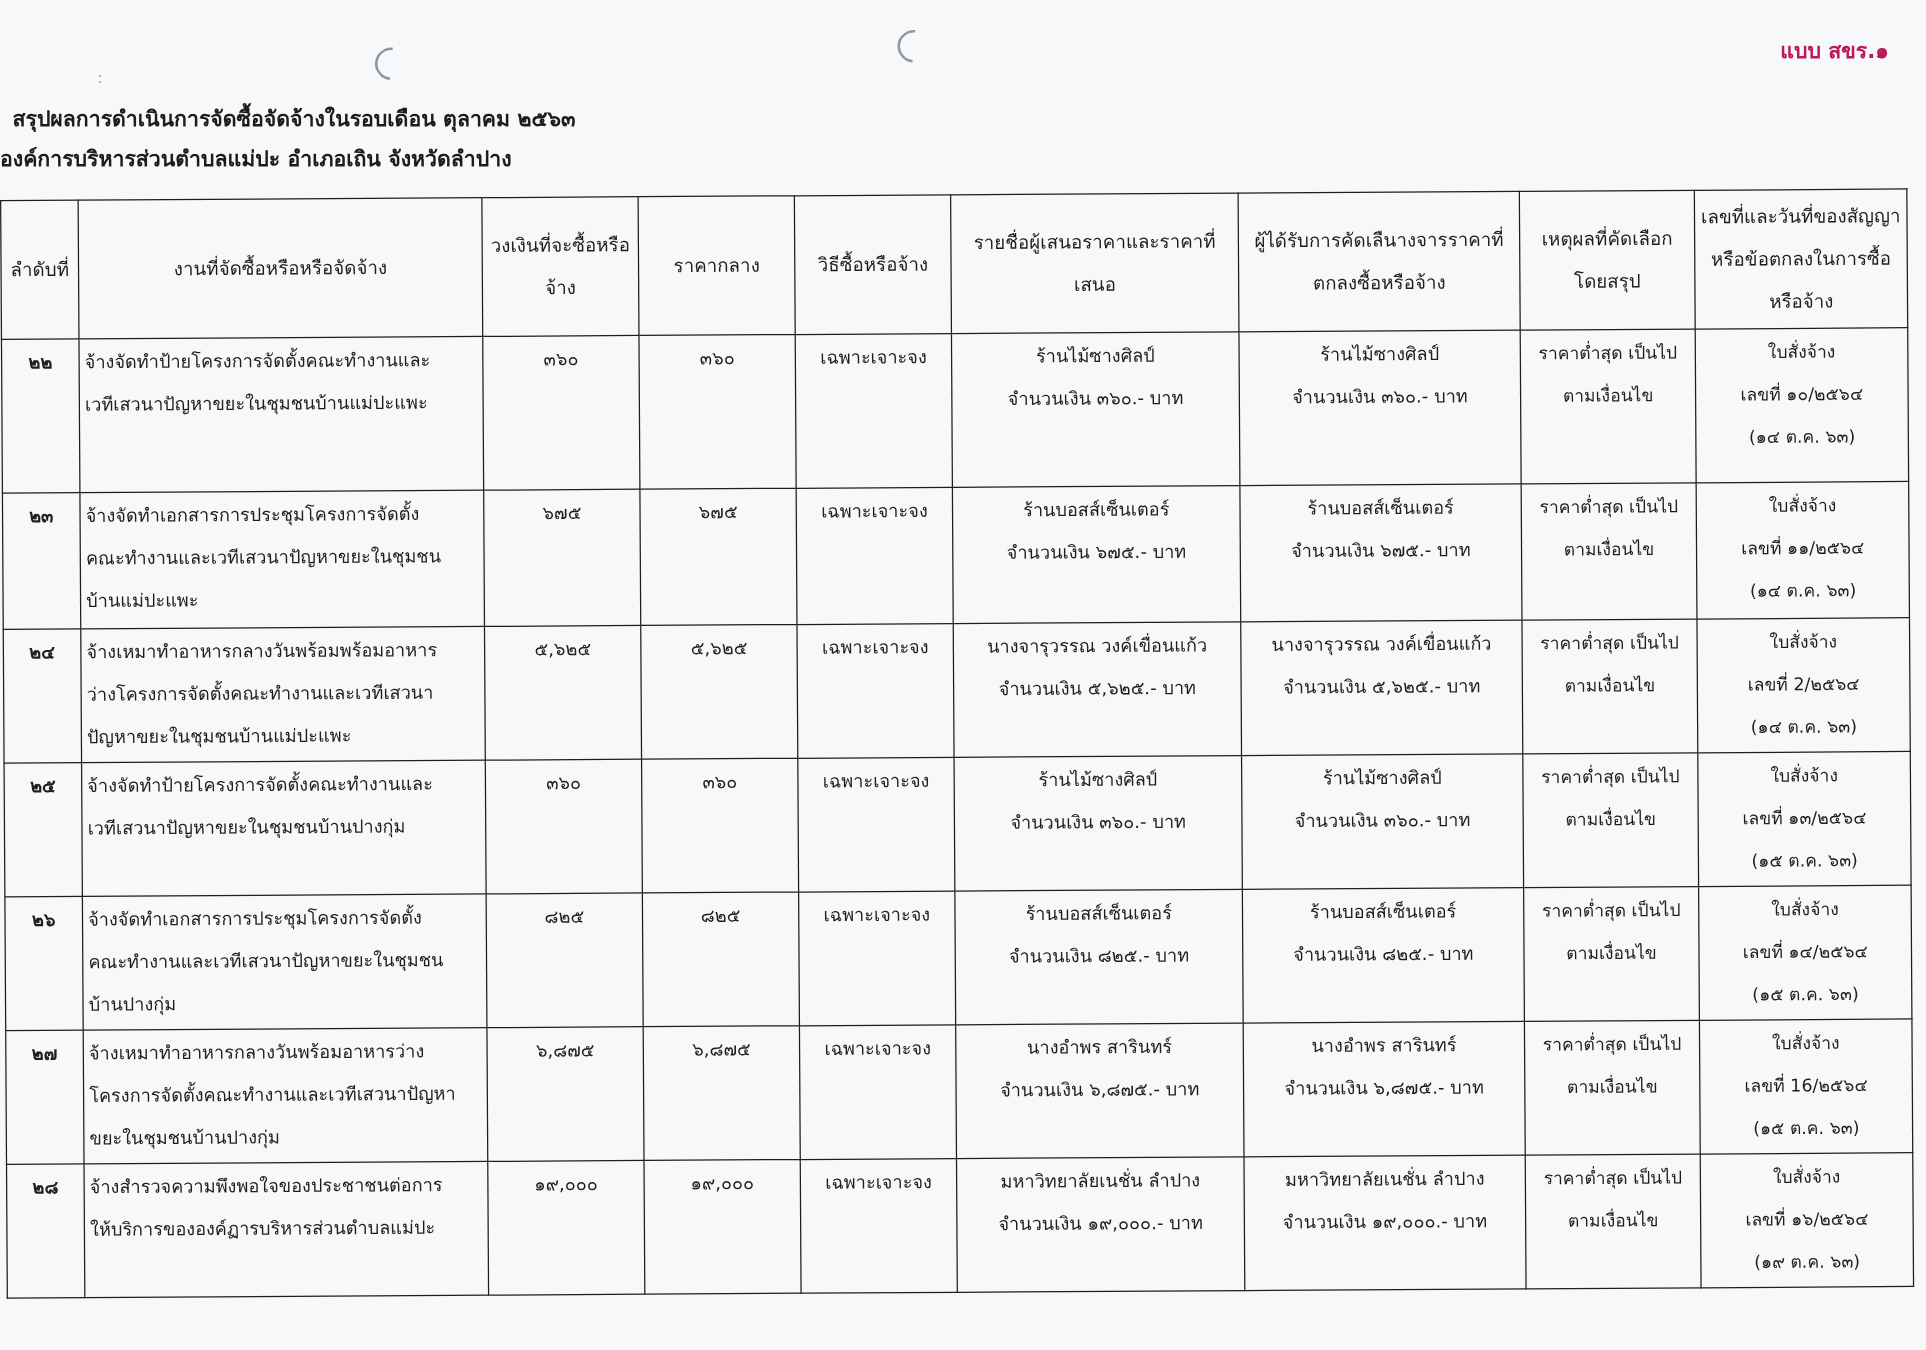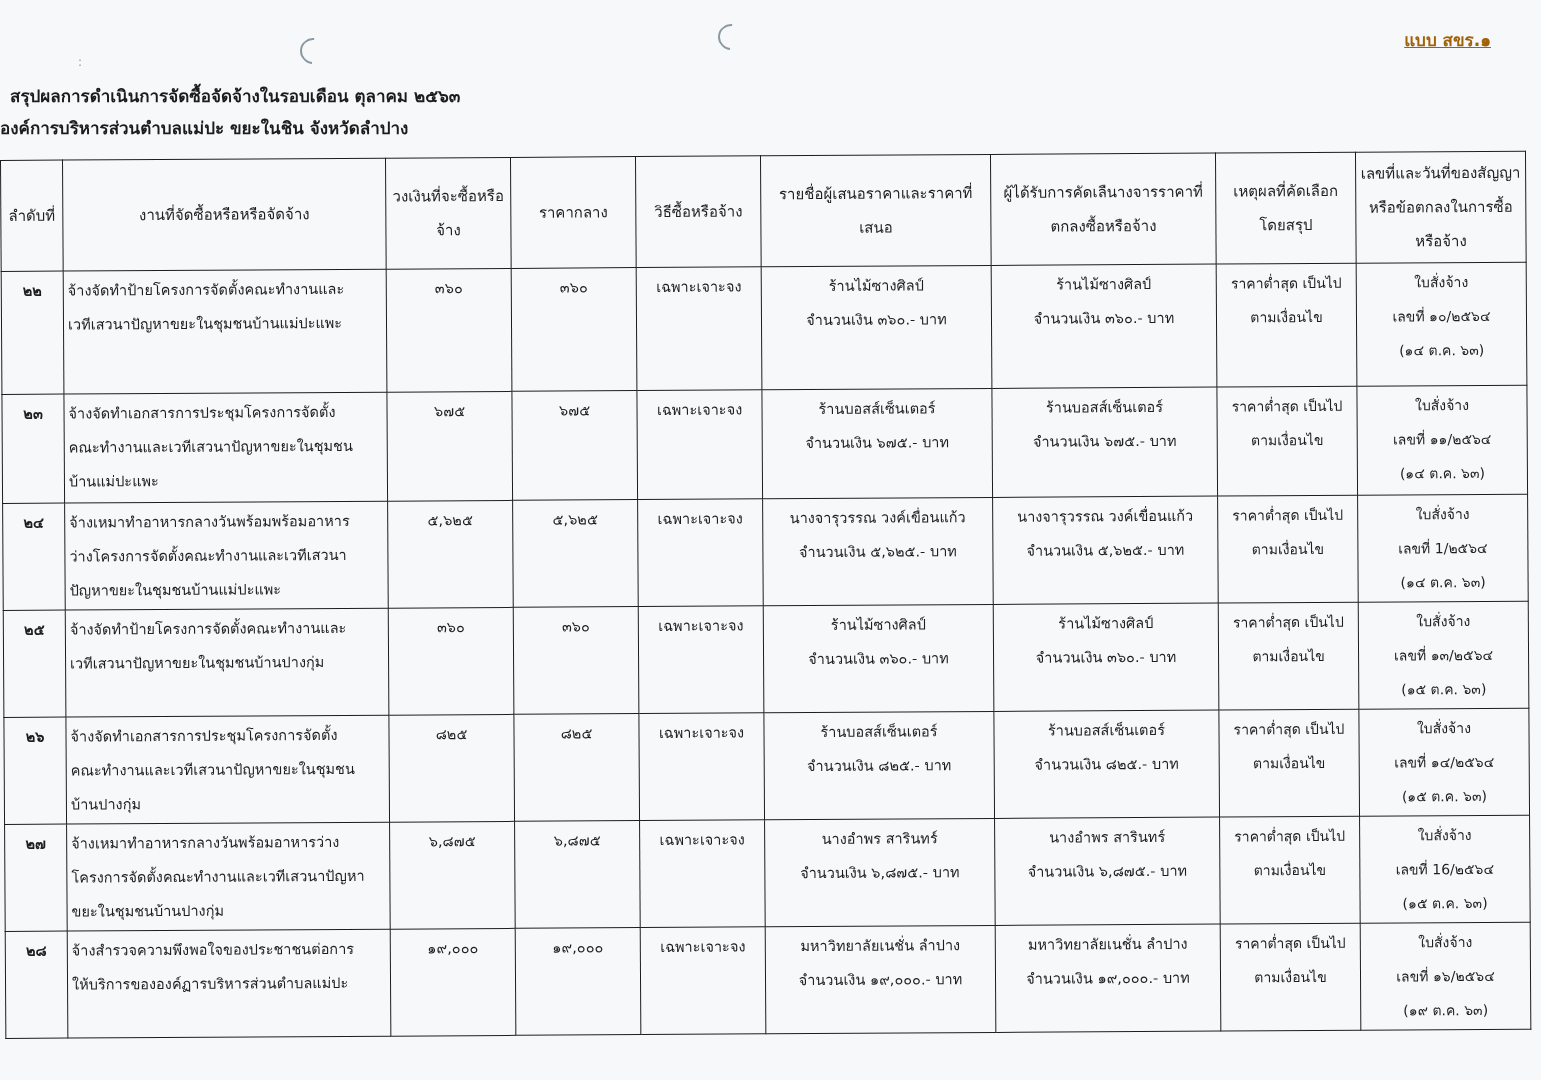--- a/index.html
+++ b/index.html
@@ -3,22 +3,22 @@
 <meta charset="utf-8">
 <style>
   html, body { margin:0; padding:0; }
   body {
     width:1541px; height:1080px; overflow:hidden;
     background:#f7f8f9;
     font-family:"DejaVu Sans","Liberation Sans",sans-serif;
     color:#1a1a1a; position:relative;
   }
   .form-code {
-    position:absolute; right:50px; top:26px;
-    font-size:17px; font-weight:bold; color:#a16207;text-decoration:underline;
+    position:absolute; right:30px; top:26px;
+    font-size:17px; font-weight:bold; color:#be185d;
   }
   .titles { position:absolute; left:0; width:1541px; top:80px; text-align:left; }
   .titles div { font-size:17px; font-weight:bold; height:32px; line-height:32px; color:#1c1c1c; }
   .titles .t1 { padding-left:10px; }
   .titles .t3 { padding-left:20px; }
   .mark {
     position:absolute; border:2px solid #8a9aa4; border-right-color:transparent;
     border-bottom-color:transparent; border-radius:50%; width:22px; height:22px;
     transform:rotate(-40deg);
   }
@@ -47,21 +47,21 @@
 
 <div class="form-code">แบบ สขร.๑</div>
 
 <span class="mark" style="left:300px;top:38px;"></span>
 <span class="mark" style="left:718px;top:24px;"></span>
 <div class="dots" style="left:78px;top:58px;">:</div>
 <div class="dots" style="left:44px;top:92px;">:</div>
 
 <div class="titles">
   <div class="t1">สรุปผลการดำเนินการจัดซื้อจัดจ้างในรอบเดือน ตุลาคม ๒๕๖๓</div>
-  <div class="t2">องค์การบริหารส่วนตำบลแม่ปะ ขยะในชิน  จังหวัดลำปาง</div>
+  <div class="t2">องค์การบริหารส่วนตำบลแม่ปะ อำเภอเถิน  จังหวัดลำปาง</div>
 </div>
 
 <table class="proc">
   <colgroup>
     <col style="width:62px">
       <col style="width:323px">
       <col style="width:125px">
     <col style="width:125px">
       <col style="width:125px">
       <col style="width:230px">
@@ -155,21 +155,21 @@
       <td class="sel">
           <span class="ln">นางจารุวรรณ วงค์เขื่อนแก้ว</span>
           <span class="ln">จำนวนเงิน ๕,๖๒๕.- บาท</span>
         </td>
       <td class="reason">
           <span class="ln">ราคาต่ำสุด เป็นไป</span>
           <span class="ln">ตามเงื่อนไข</span>
         </td>
       <td class="contract">
           <span class="ln">ใบสั่งจ้าง</span>
-          <span class="ln">เลขที่ 1/๒๕๖๔</span>
+          <span class="ln">เลขที่ 2/๒๕๖๔</span>
           <span class="ln">(๑๔ ต.ค. ๖๓)</span>
         </td>
     </tr>
     <tr class="r3">
       <td class="no">๒๕</td>
       <td class="task">
           <span class="ln">จ้างจัดทำป้ายโครงการจัดตั้งคณะทำงานและ</span>
           <span class="ln">เวทีเสวนาปัญหาขยะในชุมชนบ้านปางกุ่ม</span>
         </td>
       <td class="num">๓๖๐</td>

